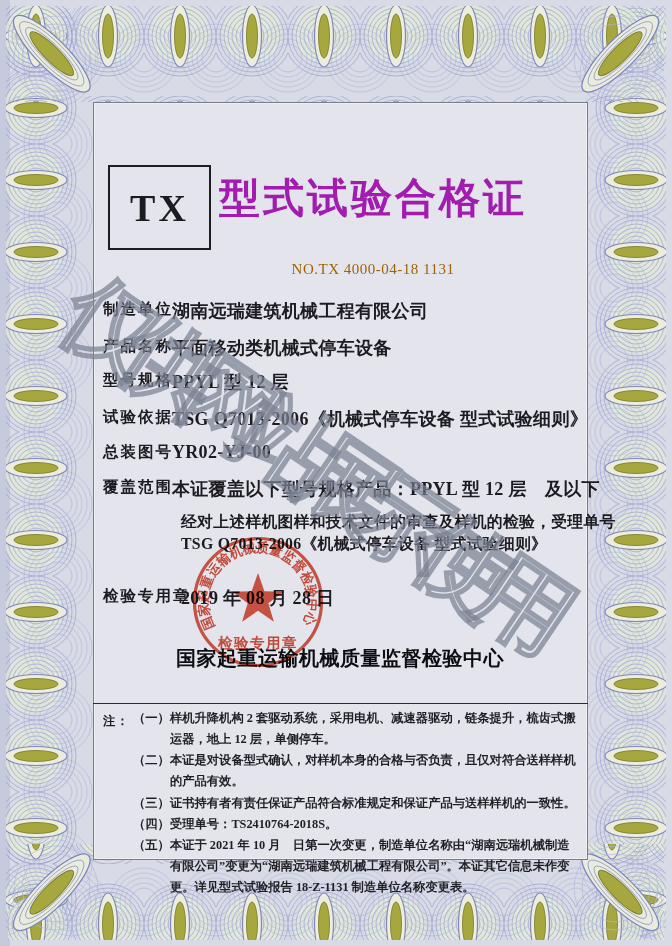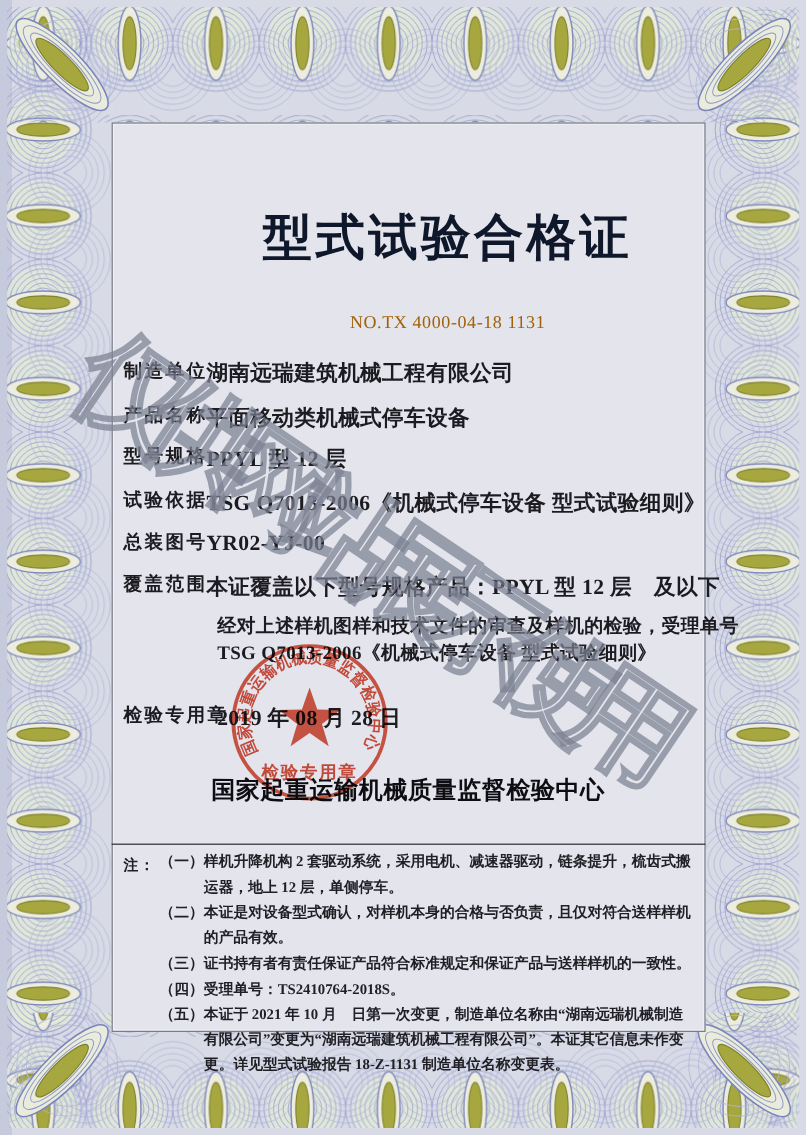--- a/index.html
+++ b/index.html
@@ -27,21 +27,21 @@
     font-family:"Liberation Sans","DejaVu Sans",sans-serif;font-weight:700;
     pointer-events:none;
   }
   .tx-box{
     position:absolute;left:108px;top:165px;width:99px;height:81px;z-index:3;
     border:2px solid #1e1e22;display:flex;align-items:center;justify-content:center;
     font-size:38px;font-weight:700;letter-spacing:3px;
   }
   .head{position:absolute;left:218px;top:166px;width:310px;text-align:center;z-index:3;}
   .head .category{font-size:25px;letter-spacing:22px;text-indent:22px;font-weight:600;color:#17171c;}
-  .head .title{font-size:41px;font-weight:700;letter-spacing:3px;margin-top:5px;color:#0f172a;}
+  .head .title{font-size:41px;font-weight:700;letter-spacing:3px;margin-top:5px;color:#a21caf;}
   .cert-no{position:absolute;left:238px;top:261px;width:270px;text-align:center;
     font-size:15px;letter-spacing:.5px;z-index:3;color:#a16207;}
   .frow{position:absolute;z-index:3;font-size:15.5px;font-weight:600;}
   .frow .lab{position:absolute;left:0;top:0;letter-spacing:2px;white-space:nowrap;text-align:center;}
   .frow .val{position:absolute;left:69px;top:0;white-space:nowrap;letter-spacing:.3px;font-size:18px;}
   .para{position:absolute;left:181px;z-index:3;font-size:15.8px;font-weight:600;white-space:nowrap;letter-spacing:.3px;}
   .authority{
     position:absolute;left:93px;top:645px;width:494px;text-align:center;z-index:3;
     font-size:20px;font-weight:700;letter-spacing:.5px;color:#0e0e12;
   }
@@ -125,20 +125,23 @@
     <use href="#cornerLeaf" transform="translate(56,58) rotate(-45)"></use>
     <use href="#cornerLeaf" transform="translate(616,58) rotate(45)"></use>
     <use href="#cornerLeaf" transform="translate(56,888) rotate(-135)"></use>
     <use href="#cornerLeaf" transform="translate(616,888) rotate(135)"></use>
   </svg>
 
   <div class="panel"></div>
 
   <div class="watermark">仅供网站展示使用</div>
 
+  <div class="tx-box">
+    <span>TX</span>
+  </div>
 
   <div class="head">
     <div class="title">型式试验合格证</div>
   </div>
   <div class="cert-no">NO.TX 4000-04-18 1131</div>
 
   <div class="frow" style="left:103px;top:299px;">
     <span class="lab">制造单位</span>
     <span class="val">湖南远瑞建筑机械工程有限公司</span>
   </div>

